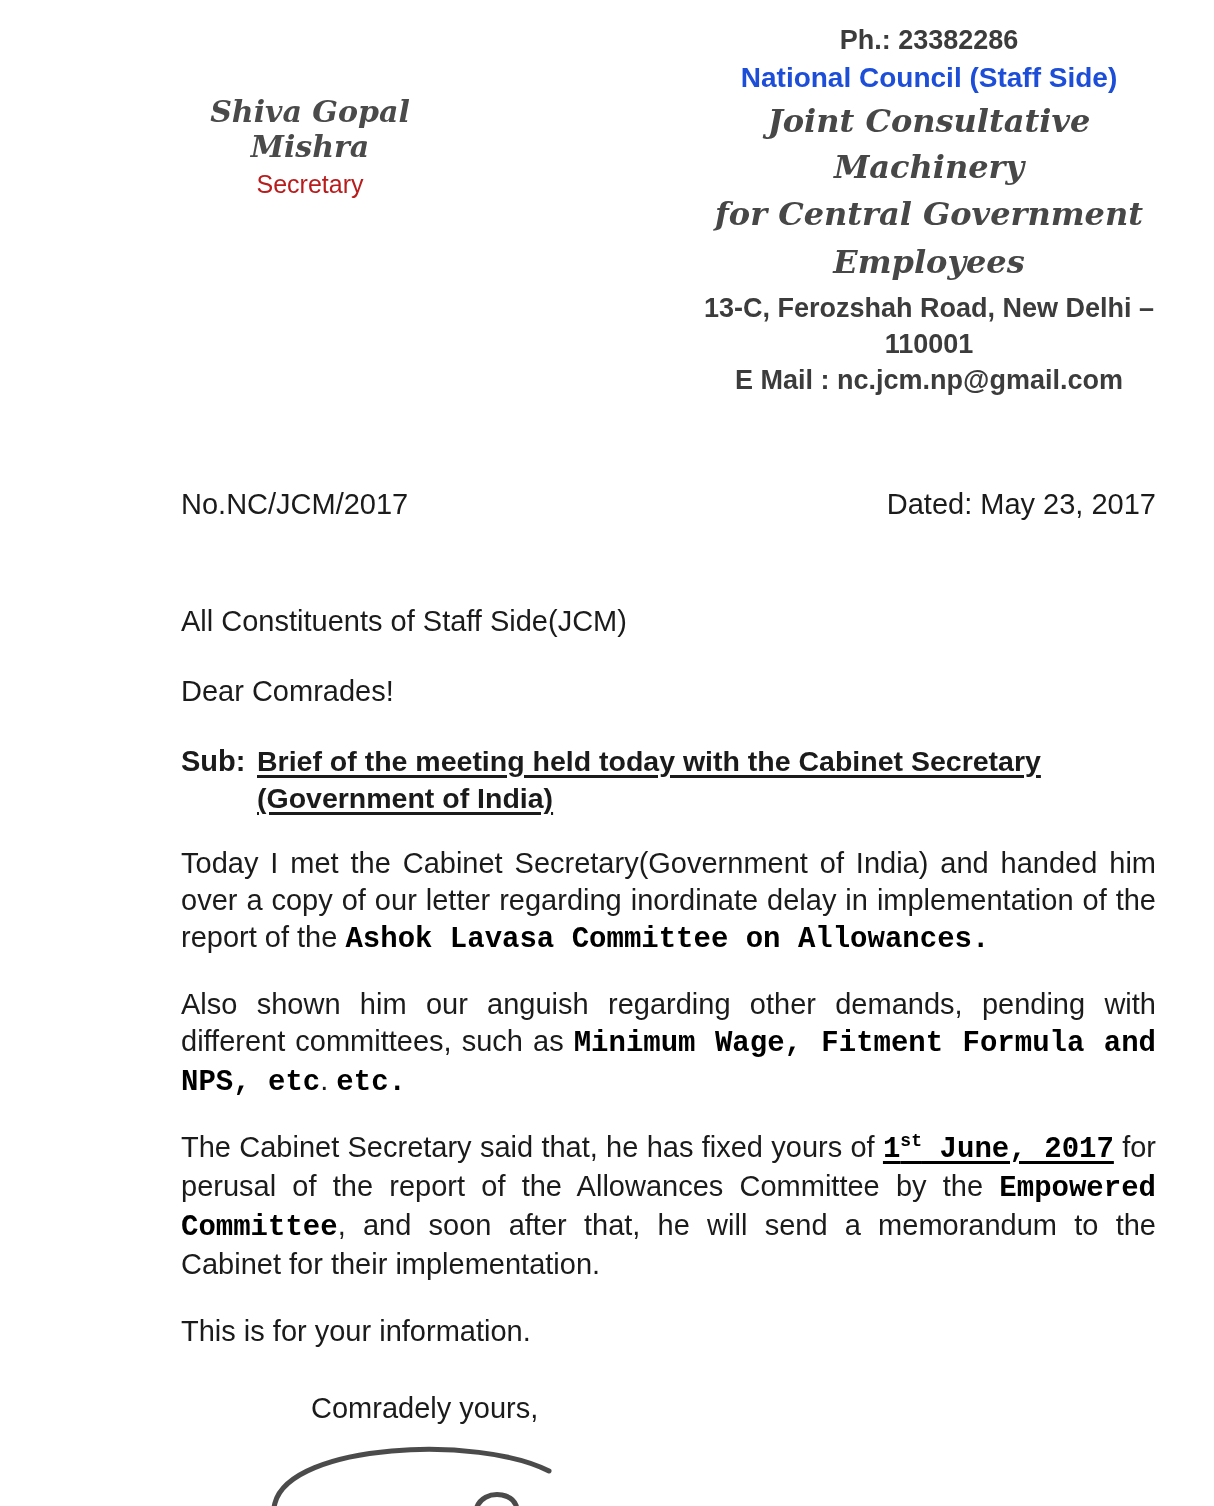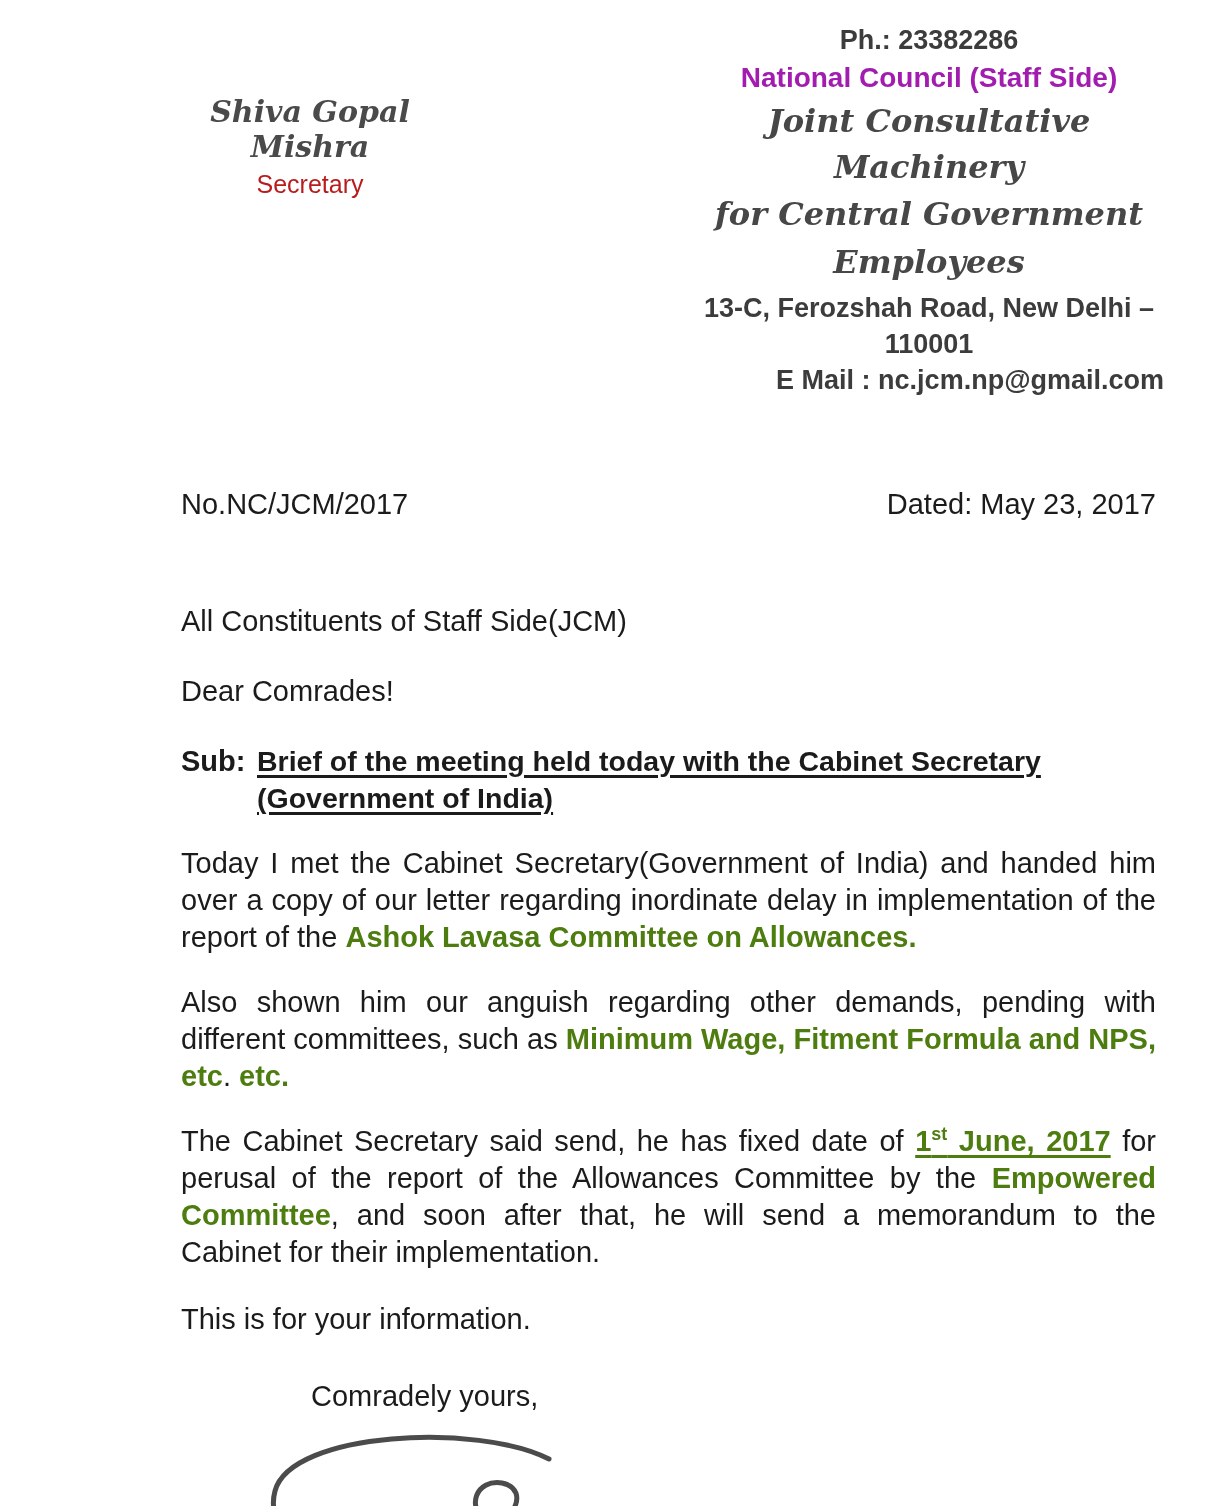--- a/index.html
+++ b/index.html
@@ -36,30 +36,30 @@
   .sender-title{
     font-size:25px;
     color:#b91c1c;
     margin-top:6px;
   }
   .lh-right{
     width:470px;
     text-align:center;
   }
   .lh-phone{font-size:27px;font-weight:600;color:#3c3c3c;line-height:36px;}
-  .lh-org1{font-size:28px;font-weight:600;color:#a21caf;line-height:40px;}
+  .lh-org1{font-size:28px;font-weight:600;color:#1d4ed8;line-height:40px;}
   .script{
     font-family:"DejaVu Serif", serif;
     font-style:italic;
     font-weight:bold;
   }
   .lh-org2{font-size:32px;color:#474747;line-height:46px;}
   .lh-org3{font-size:32px;color:#474747;line-height:48px;}
   .lh-addr{font-size:27px;font-weight:700;color:#3c3c3c;line-height:36px;margin-top:4px;}
-  .lh-email{font-size:27px;font-weight:700;color:#3c3c3c;line-height:36px;text-align:right;}
+  .lh-email{font-size:27px;font-weight:700;color:#3c3c3c;line-height:36px;}
 
   
   .content{
     padding:0 58px 0 181px;
     font-size:29px;
     line-height:37px;
     color:#1b1b1b;
   }
   .ref-row{
     display:flex;
@@ -80,21 +80,21 @@
     text-decoration:underline;
     text-decoration-thickness:2.5px;
     text-underline-offset:4px;
     white-space:nowrap;
   }
 
   .para{
     margin:28px 0 0 0;
     text-align:justify;
   }
-  .para b{font-weight:bold;color:#4d7c0f;}
+  .para b{font-weight:bold;color:#000000;font-family:Liberation Mono, monospace;}
   .u{
     text-decoration:underline;
     text-decoration-thickness:2.5px;
     text-underline-offset:4px;
   }
   sup{font-size:18px;line-height:0;}
 
   .info-line{margin-top:30px;}
   .closing{margin-top:40px;margin-left:130px;}
 
@@ -140,21 +140,21 @@
       <span class="sub-lines">
         <div class="sub-line">Brief of the meeting held today with the Cabinet Secretary</div>
         <div class="sub-line">(Government of India)</div>
       </span>
     </div>
 
     <p class="para"><span>Today I met the Cabinet Secretary(Government of India) and handed him over a copy of our letter regarding inordinate delay in implementation of the report of the </span><b>Ashok Lavasa Committee on Allowances.</b></p>
 
     <p class="para"><span>Also shown him our anguish regarding other demands, pending with different committees, such as </span><b>Minimum Wage, Fitment Formula and NPS, etc</b><span>. </span><b>etc.</b></p>
 
-    <p class="para"><span>The Cabinet Secretary said send, he has fixed date of </span><b class="u"><span>1</span><sup>st</sup><span> June, 2017</span></b><span> for perusal of the report of the Allowances Committee by the </span><b>Empowered Committee</b><span>, and soon after that, he will send a memorandum to the Cabinet for their implementation.</span></p>
+    <p class="para"><span>The Cabinet Secretary said that, he has fixed yours of </span><b class="u"><span>1</span><sup>st</sup><span> June, 2017</span></b><span> for perusal of the report of the Allowances Committee by the </span><b>Empowered Committee</b><span>, and soon after that, he will send a memorandum to the Cabinet for their implementation.</span></p>
 
     <div class="info-line">This is for your information.</div>
 
     <div class="closing">Comradely yours,</div>
 
     <div class="signature-wrap">
       <svg width="430" height="150" viewBox="0 0 430 150">
         <path d="M 320 28 C 250 -8, 62 0, 46 60 C 30 120, 138 142, 222 118 C 288 99, 303 58, 273 52 C 247 48, 237 76, 257 90 C 292 113, 365 112, 412 106" fill="none" stroke="#2b2b2b" stroke-width="5" stroke-linecap="round" opacity="0.85"></path>
         <path d="M 52 128 C 180 148, 330 140, 410 112" fill="none" stroke="#2b2b2b" stroke-width="4.5" stroke-linecap="round" opacity="0.8"></path>
       </svg>

